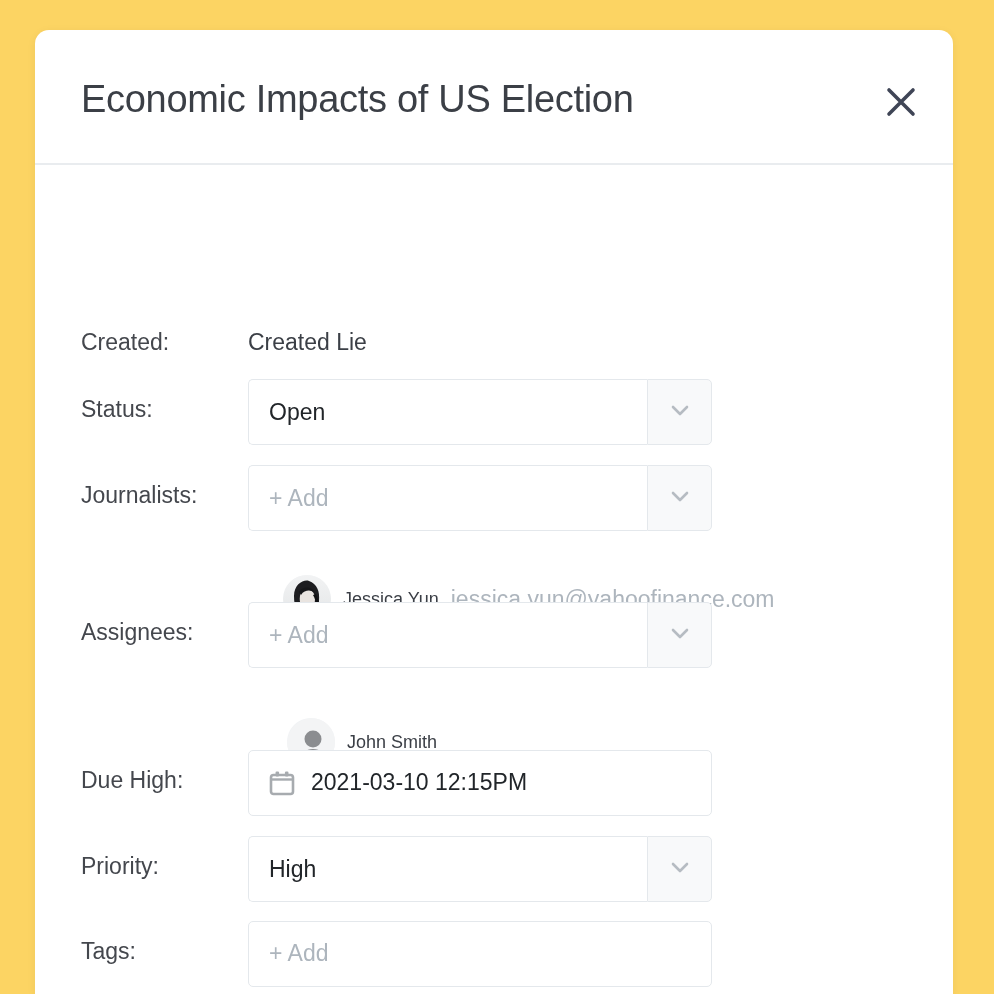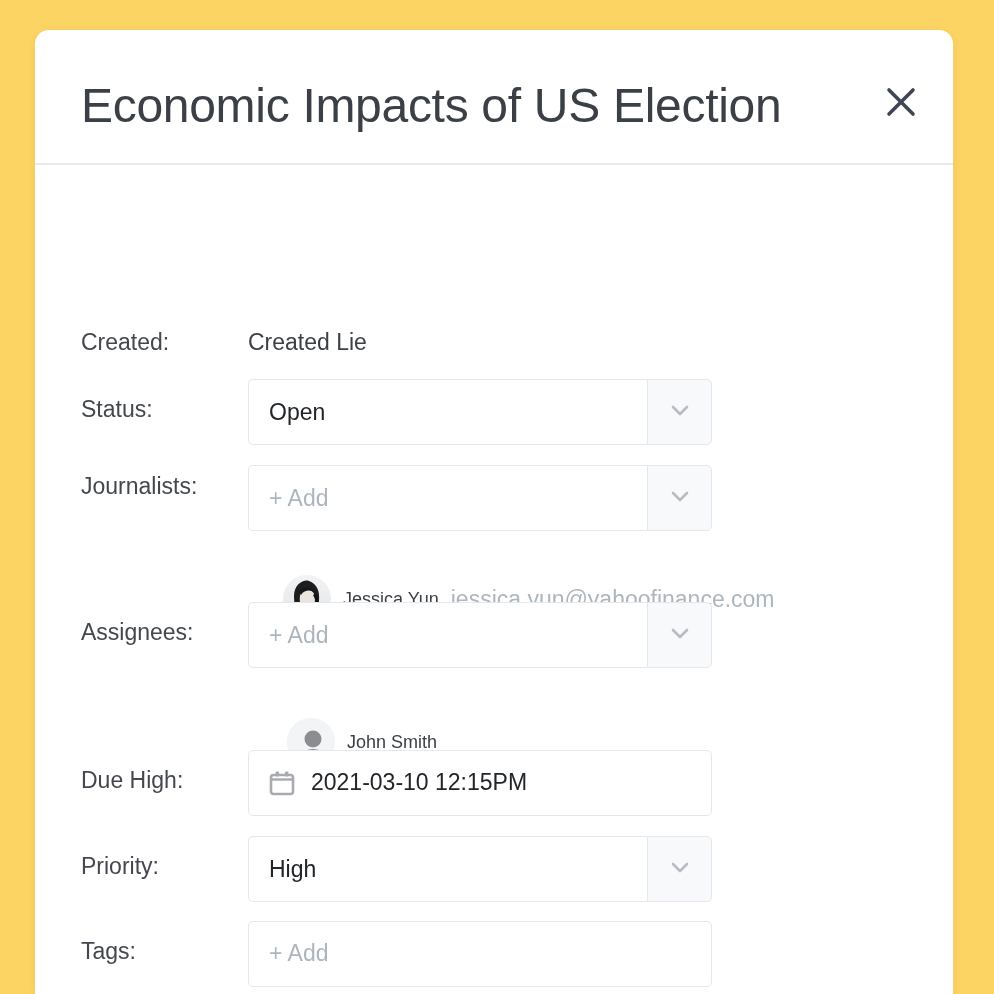--- a/index.html
+++ b/index.html
@@ -37,21 +37,21 @@
   .modal-header {
     position: relative;
     height: 135px;
     border-bottom: 2px solid #e9ecef;
     box-sizing: border-box;
   }
   .modal-title {
     position: absolute;
     left: 46px;
     top: 48px;
-    font-size: 48px;
+    font-size: 38px;
     font-weight: 400;
     color: #3b3f46;
     letter-spacing: -0.3px;
     white-space: nowrap;
   }
   .close-button {
     position: absolute;
     right: 28px;
     top: 48px;
     width: 48px;
@@ -217,21 +217,21 @@
             <span>
               <svg width="26" height="26" viewBox="0 0 26 26" aria-hidden="true">
                 <path d="M6 10 L13 17 L20 10" stroke="#b6bcc2" stroke-width="2.6" fill="none" stroke-linecap="round" stroke-linejoin="round"></path>
               </svg>
             </span>
           </div>
         </div>
       </div>
 
       <div class="field-row">
-        <div class="field-label" style="top:308px">Journalists:</div>
+        <div class="field-label" style="top:317px">Journalists:</div>
         <div class="control w-select" style="top:300px">
           <div class="select-text placeholder">+ Add</div>
           <div class="select-caret">
             <span>
               <svg width="26" height="26" viewBox="0 0 26 26" aria-hidden="true">
                 <path d="M6 10 L13 17 L20 10" stroke="#b6bcc2" stroke-width="2.6" fill="none" stroke-linecap="round" stroke-linejoin="round"></path>
               </svg>
             </span>
           </div>
         </div>

